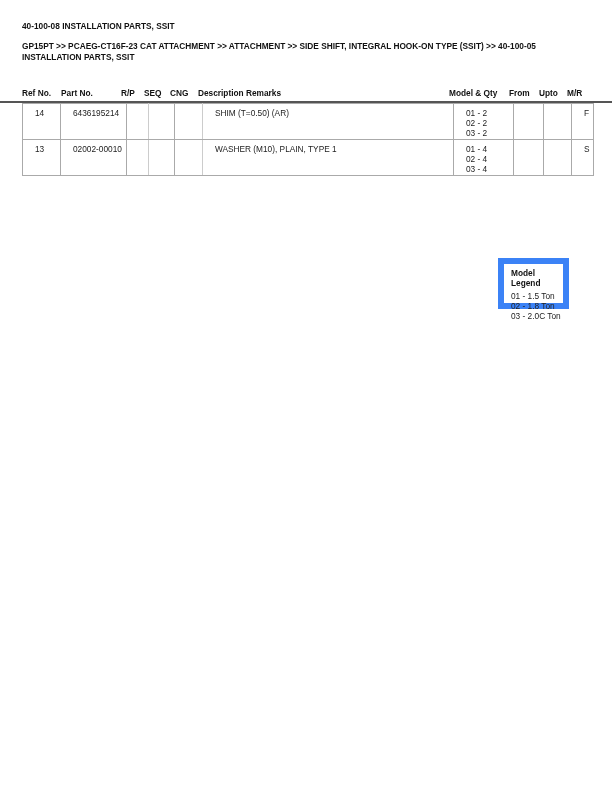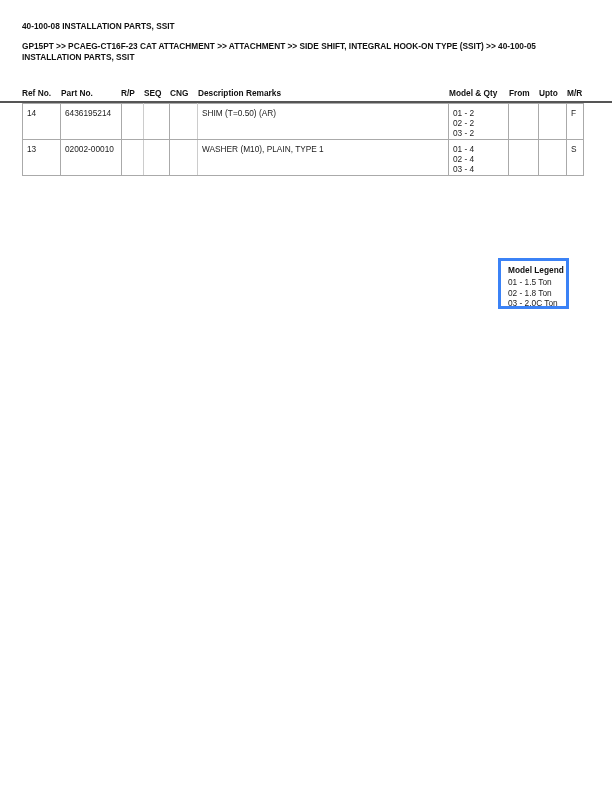--- a/index.html
+++ b/index.html
@@ -24,27 +24,27 @@
     position: absolute; left: 0; top: 101px; width: 612px; height: 2px;
     background: #555;
   }
   table.parts {
     position: absolute; left: 22px; top: 103px;
     border-collapse: collapse; table-layout: fixed;
     font-size: 8.3px; color: #222;
   }
   table.parts td {
     border: 1px solid #aaa; vertical-align: top;
-    padding: 4px 4px 0 4px; height: 31px; line-height: 10.2px;
+    padding: 4px 4px 0 12px; height: 31px; line-height: 10.2px;
     overflow: hidden; white-space: nowrap;
   }
   table.parts td.lt { border-left-color: #ccc; border-right-color: #ccc; }
   .legend {
     position: absolute; left: 498px; top: 258px; width: 71px; height: 51px;
-    border: 3px solid #3b82f6; box-sizing: border-box;
+    border: 6px solid #3b82f6; box-sizing: border-box;
     padding: 4px 0 0 7px; font-size: 8.3px; line-height: 10.3px; color: #222;
   }
   .legend .lh { font-weight: bold; margin-bottom: 2px; color: #111; }
 </style>
 </head>
 <body>
 
 <div class="title">40-100-08 INSTALLATION PARTS, SSIT</div>
 <div class="breadcrumb">GP15PT &gt;&gt; PCAEG-CT16F-23 CAT ATTACHMENT &gt;&gt; ATTACHMENT &gt;&gt; SIDE SHIFT, INTEGRAL HOOK-ON TYPE (SSIT) &gt;&gt; 40-100-05 INSTALLATION PARTS, SSIT</div>
 

